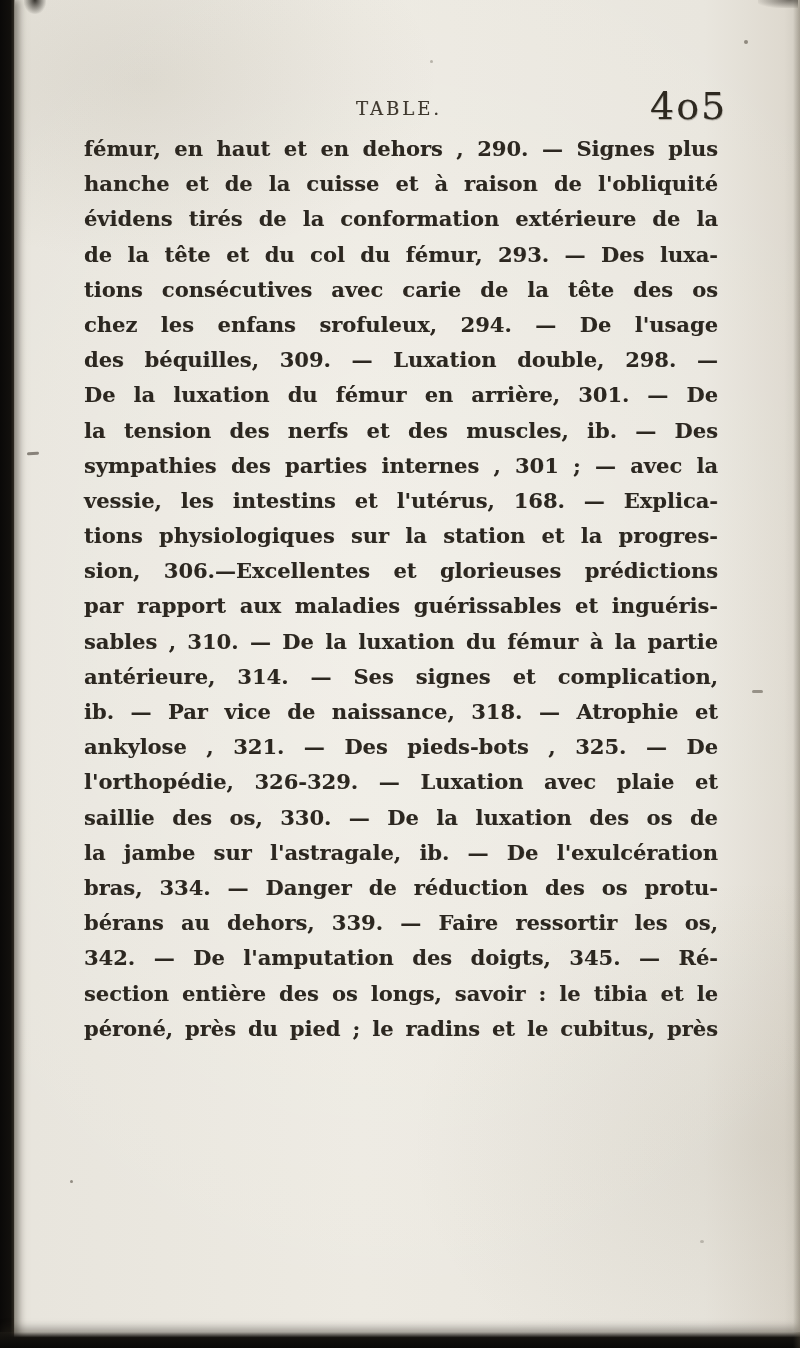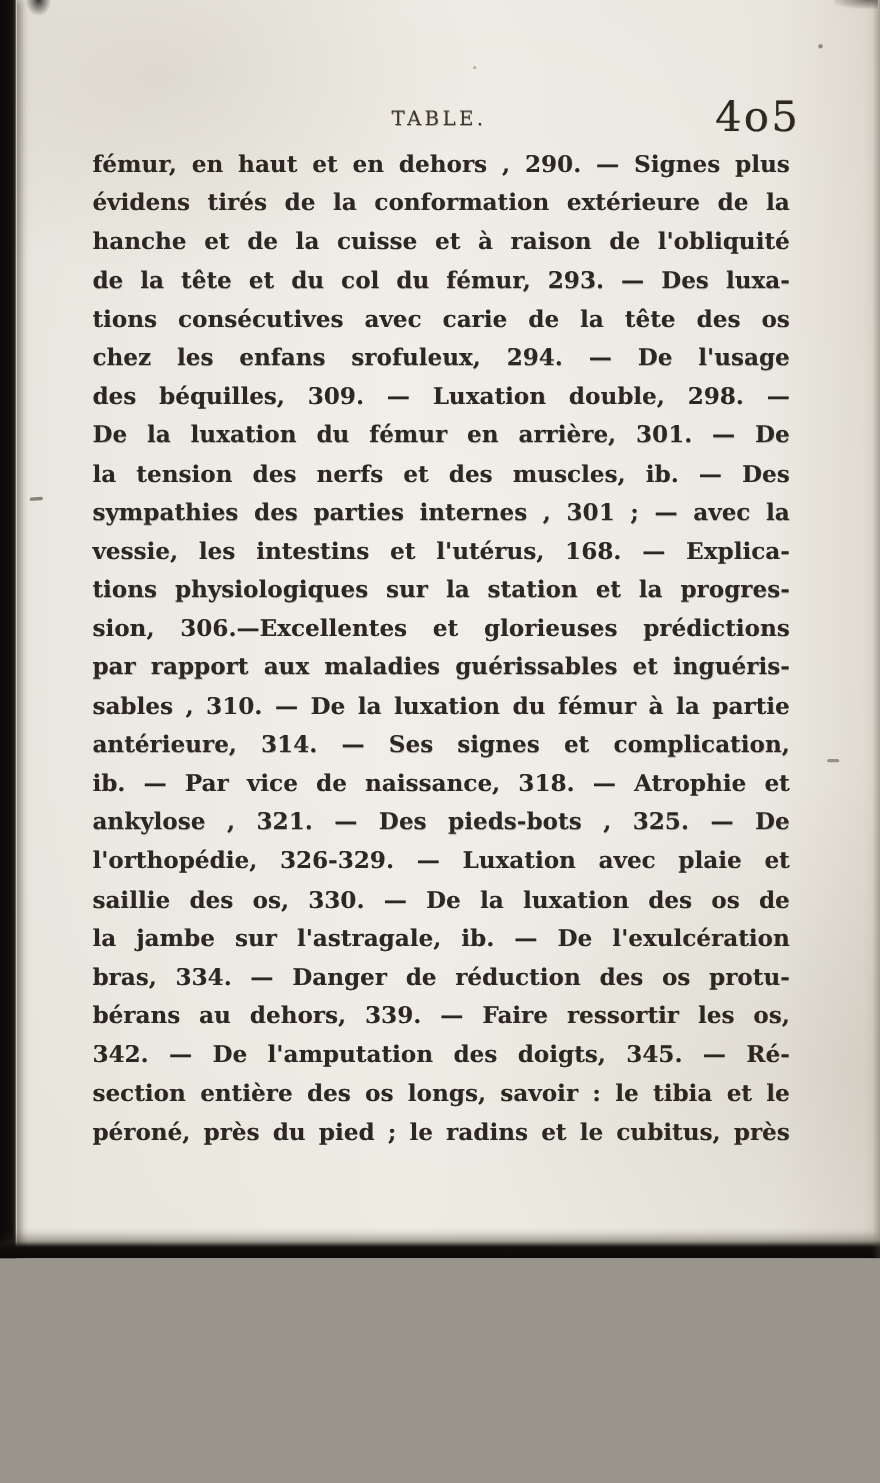--- a/index.html
+++ b/index.html
@@ -7,21 +7,21 @@
   html, body {
     width: 800px;
     height: 1348px;
     font-family: "DejaVu Serif", "Liberation Serif", serif;
     background: #9a958c;
   }
 
   .scan {
     position: relative;
     width: 800px;
-    height: 1144px;
+    height: 1348px;
     overflow: hidden;
     background:
       radial-gradient(ellipse 420px 260px at 18% 6%, rgba(125,114,92,0.12), transparent 70%),
       radial-gradient(ellipse 500px 380px at 95% 85%, rgba(120,110,88,0.10), transparent 70%),
       radial-gradient(ellipse 700px 900px at 50% 45%, rgba(255,255,252,0.25), transparent 80%),
       linear-gradient(90deg, #d9d5ca 0%, #e8e5dd 4%, #edeae2 45%, #e9e6de 88%, #ded9cf 98%, #cfcabf 100%);
   }
 
   
   .edge-left {
@@ -137,22 +137,22 @@
   <div class="speck s3"></div>
   <div class="speck s4"></div>
 
   <div class="running-head">
     <span class="table-title">TABLE.</span>
     <span class="page-number">4o5</span>
   </div>
 
   <div class="body-text">
       <div class="line">fémur, en haut et en dehors , 290. — Signes plus</div>
+      <div class="line">hanche et de la cuisse et à raison de l'obliquité</div>
       <div class="line">évidens tirés de la conformation extérieure de la</div>
-      <div class="line">hanche et de la cuisse et à raison de l'obliquité</div>
       <div class="line">de la tête et du col du fémur, 293. — Des luxa-</div>
       <div class="line">tions consécutives avec carie de la tête des os</div>
       <div class="line">chez les enfans srofuleux, 294. — De l'usage</div>
       <div class="line">des béquilles, 309. — Luxation double, 298. —</div>
       <div class="line">De la luxation du fémur en arrière, 301. — De</div>
       <div class="line">la tension des nerfs et des muscles, ib. — Des</div>
       <div class="line">sympathies des parties internes , 301 ; — avec la</div>
       <div class="line">vessie, les intestins et l'utérus, 168. — Explica-</div>
       <div class="line">tions physiologiques sur la station et la progres-</div>
       <div class="line">sion, 306.—Excellentes et glorieuses prédictions</div>

